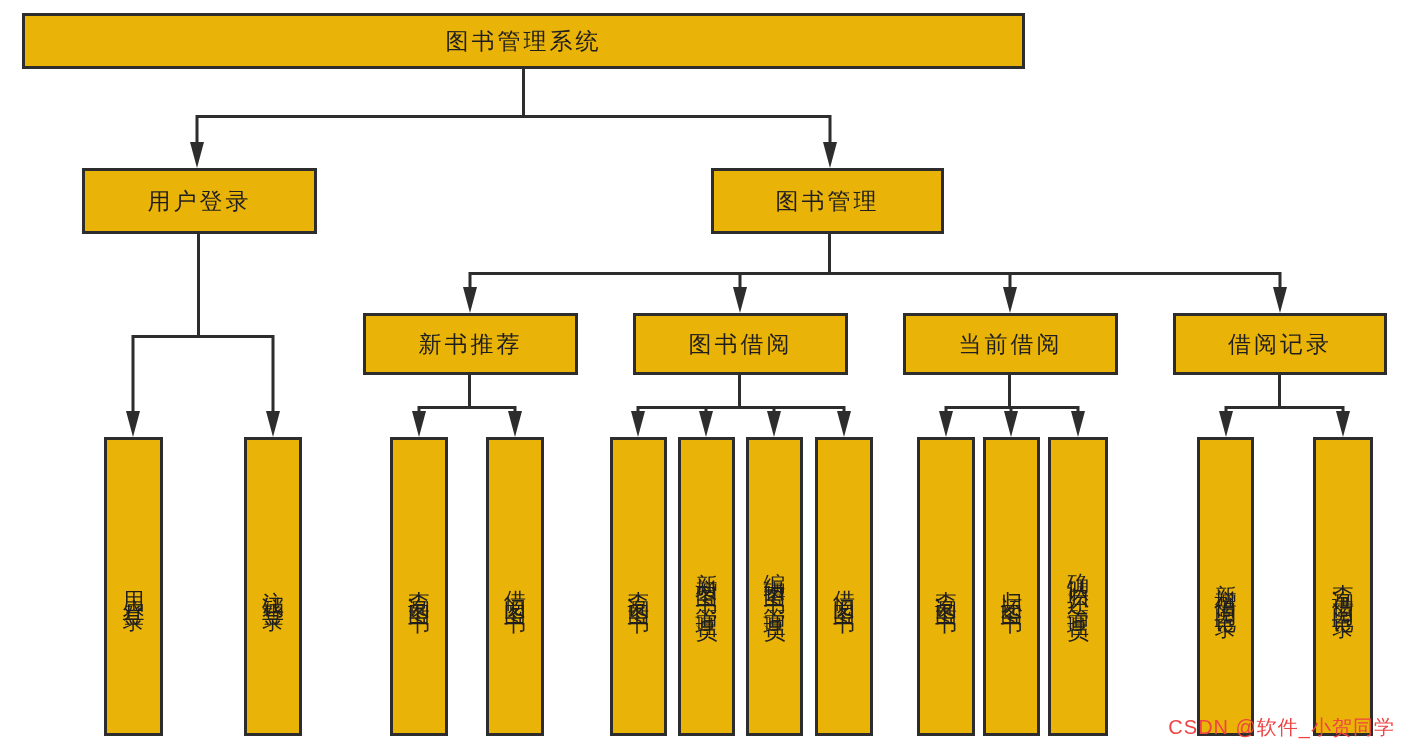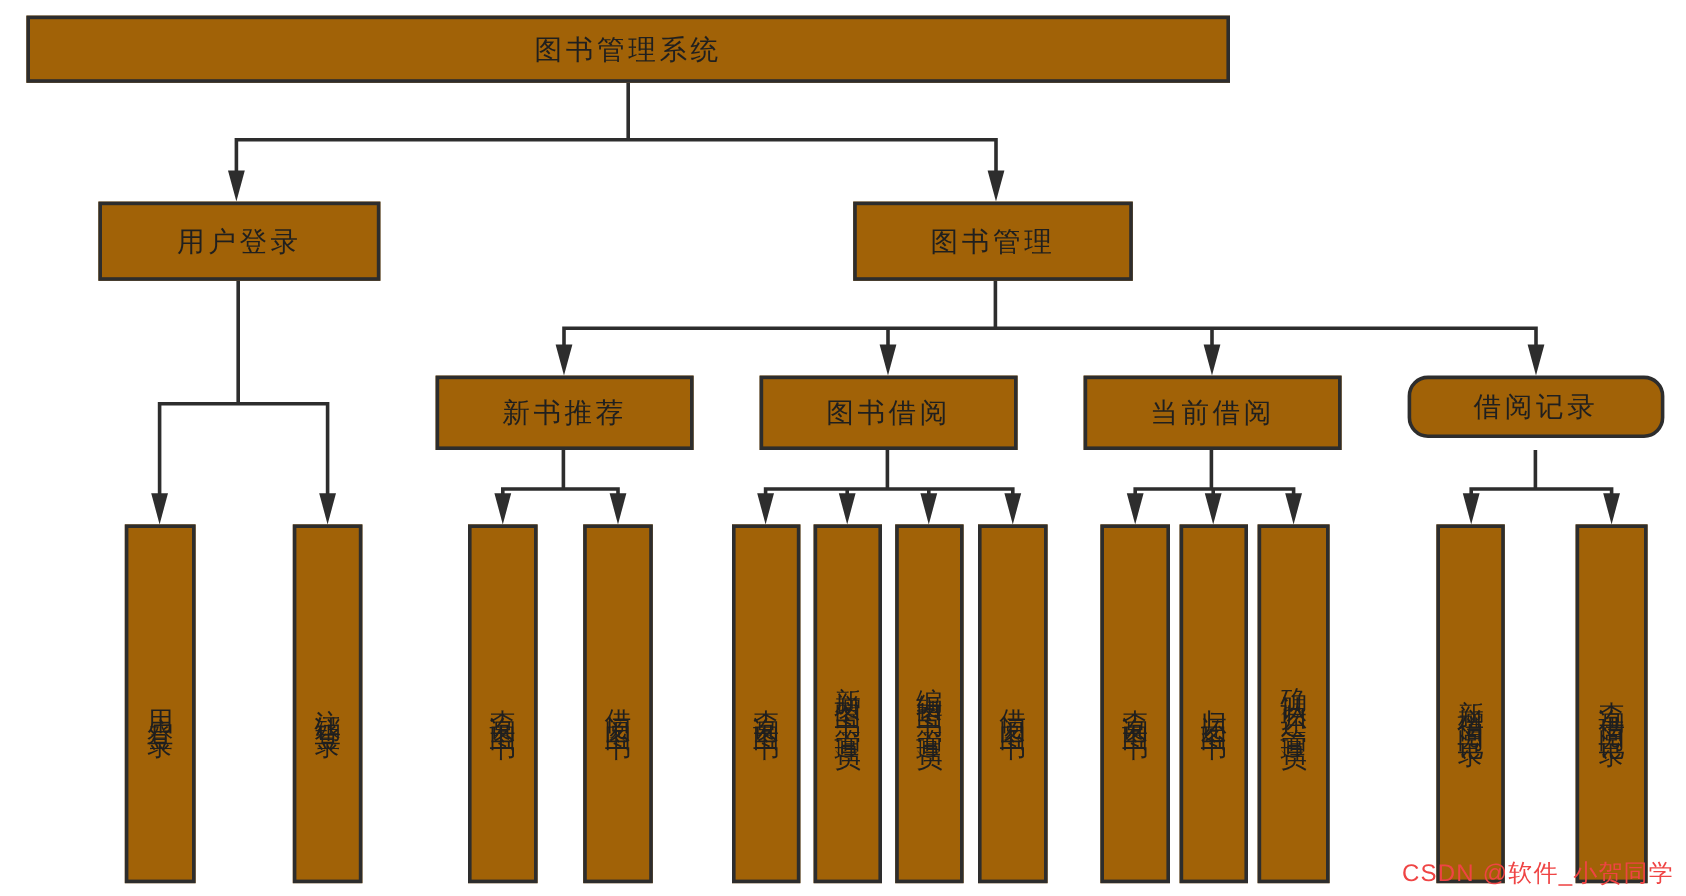--- a/index.html
+++ b/index.html
@@ -13,21 +13,21 @@
   }
   #connectors {
     position: absolute;
     left: 0; top: 0;
     width: 1405px; height: 747px;
   }
   .box {
     position: absolute;
     box-sizing: border-box;
     border: 3px solid #2d2d2d;
-    background: #a16207;
+    background: #eab308;
     display: flex;
     align-items: center;
     justify-content: center;
     color: #1f1f1f;
   }
   .h-box span {
     font-size: 23px;
     letter-spacing: 3px;
     white-space: nowrap;
     line-height: 1;
@@ -101,21 +101,21 @@
 
   <div class="box h-box" style="left:363px; top:313px; width:215px; height:62px;">
     <span>新书推荐</span>
   </div>
   <div class="box h-box" style="left:903px; top:313px; width:215px; height:62px;">
     <span>当前借阅</span>
   </div>
   <div class="box h-box" style="left:633px; top:313px; width:215px; height:62px;">
     <span>图书借阅</span>
   </div>
-  <div class="box h-box" style="left:1173px; top:313px; width:214px; height:52px;border-radius:17px;">
+  <div class="box h-box" style="left:1173px; top:313px; width:214px; height:62px;">
     <span>借阅记录</span>
   </div>
 
   <div class="box v-box" style="left:104px; top:437px; width:59px; height:299px;">
     <span>用户登录</span>
   </div>
   <div class="box v-box" style="left:244px; top:437px; width:58px; height:299px;">
     <span>注销登录</span>
   </div>
 

